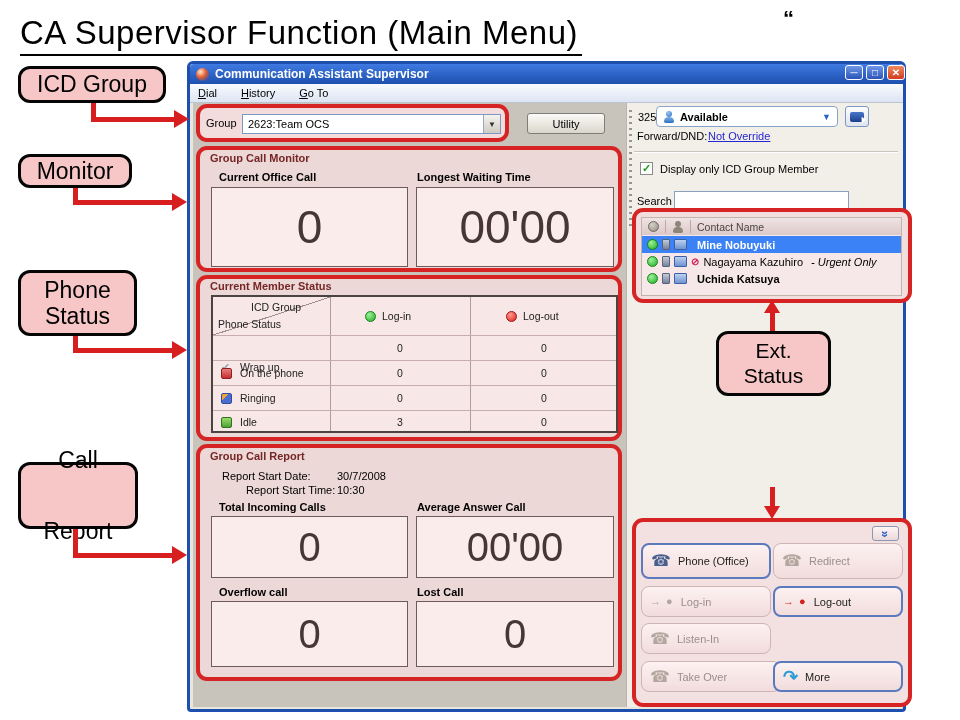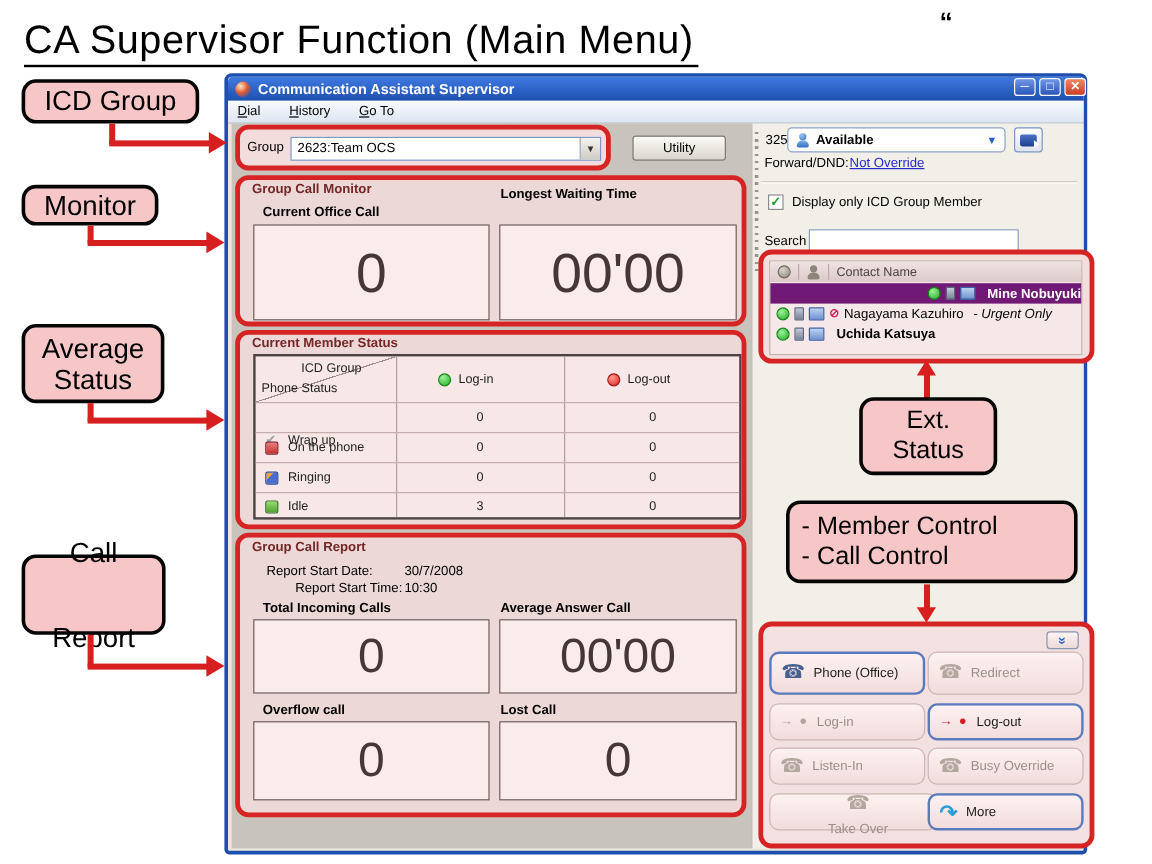--- a/index.html
+++ b/index.html
@@ -97,21 +97,21 @@
   .person.blue::after{background:linear-gradient(#7fb0e8,#2d6fc4);}
   .person.gray::before{background:#8d8578;}
   .person.gray::after{background:#8d8578;}
   .dev-phone{display:inline-block;width:8px;height:11px;border-radius:1px;
              background:linear-gradient(#c3cbd8,#76829a);border:1px solid #59647c;}
   .dev-pc{display:inline-block;width:13px;height:11px;border-radius:1px;border:1px solid #3c5fa8;
           background:linear-gradient(#bcd2ee,#6f93d0);}
   .dnd-mark{color:#d01f5a;font-size:10px;font-weight:bold;line-height:10px;}
   .c-row{position:absolute;display:flex;align-items:center;gap:4px;font-size:11px;}
   .c-row .name{font-weight:bold;margin-left:6px;}
-  .c-row.selected{background:#701a75;color:#fff;justify-content:flex-end;}
+  .c-row.selected{background:#3b82f6;color:#fff;}
   .note{font-style:italic;margin-left:4px;}
 
   
   .ctl-btn{position:absolute;background:linear-gradient(#fdf1f1,#f2dcdc);border-radius:8px;
            display:flex;align-items:center;padding-left:8px;gap:7px;font-size:11px;}
   .ctl-btn.active{border:2px solid #5b7abd;color:#1d1d1d;}
   .ctl-btn.disabled{border:1px solid #cdb5b5;color:#9b9089;}
   .bicon{display:inline-block;line-height:1;}
   .i-phone-office::before{content:"☎";color:#47608f;font-size:16px;}
   .i-redirect::before{content:"☎";color:#b3a69e;font-size:16px;}
@@ -170,21 +170,21 @@
   <div class="abs small" style="left:206px;top:117px;">Group</div>
   <div class="abs combo" style="left:242px;top:114px;width:259px;height:20px;">
     <span class="val">2623:Team OCS</span>
     <span class="combo-btn">▼</span>
   </div>
   <div class="abs push-btn" style="left:527px;top:113px;width:78px;height:21px;">Utility</div>
 
   <div class="abs ann" style="left:196px;top:146px;width:426px;height:126px;background:#ecd8d6;"></div>
   <div class="abs sec-title" style="left:210px;top:152px;">Group Call Monitor</div>
   <div class="abs small bold" style="left:219px;top:171px;">Current Office Call</div>
-  <div class="abs small bold" style="left:417px;top:156px;">Longest Waiting Time</div>
+  <div class="abs small bold" style="left:417px;top:171px;">Longest Waiting Time</div>
   <div class="abs vbox" style="left:211px;top:187px;width:197px;height:80px;font-size:46px;">0</div>
   <div class="abs vbox" style="left:416px;top:187px;width:198px;height:80px;font-size:46px;">00'00</div>
 
   <div class="abs ann" style="left:196px;top:275px;width:426px;height:166px;background:#ecd8d6;"></div>
   <div class="abs sec-title" style="left:210px;top:280px;">Current Member Status</div>
 
   <div class="abs ms-table">
     <div class="ms-head-diag"></div>
     <div class="ms-line-v" style="left:117px;"></div>
     <div class="ms-line-v" style="left:257px;"></div>
@@ -319,25 +319,21 @@
     <span>Log-in</span>
     </div>
   <div class="ctl-btn active" style="left:773px;top:586px;width:130px;height:31px;">
     <span class="bicon i-log-out"></span>
     <span>Log-out</span>
     </div>
   <div class="ctl-btn disabled" style="left:641px;top:623px;width:130px;height:31px;">
     <span class="bicon i-listen-in"></span>
     <span>Listen-In</span>
     </div>
-  <div class="ctl-btn disabled" style="left:773px;top:623px;width:130px;height:31px;">
-    <span class="bicon i-busy-override"></span>
-    <span>Busy Override</span>
-    </div>
-  <div class="ctl-btn disabled" style="left:641px;top:661px;width:140px;height:31px;flex-direction:column;">
+  <div class="ctl-btn disabled" style="left:641px;top:661px;width:140px;height:31px;">
     <span class="bicon i-take-over"></span>
     <span>Take Over</span>
     </div>
   <div class="ctl-btn active" style="left:773px;top:661px;width:130px;height:31px;">
     <span class="bicon i-more"></span>
     <span>More</span>
     </div>
 
   <div class="abs callout" style="left:18px;top:66px;width:148px;height:37px;">
     <span>ICD Group</span>
@@ -347,21 +343,21 @@
   <div class="abs head-right" style="left:174px;top:110px;"></div>
 
   <div class="abs callout" style="left:18px;top:154px;width:114px;height:34px;">
     <span>Monitor</span>
     </div>
   <div class="abs shaft" style="left:73px;top:188px;width:5px;height:15px;"></div>
   <div class="abs shaft" style="left:73px;top:200px;width:101px;height:5px;"></div>
   <div class="abs head-right" style="left:172px;top:193px;"></div>
 
   <div class="abs callout" style="left:18px;top:270px;width:119px;height:66px;">
-    <span>Average</span>
+    <span>Phone</span>
     <span>Status</span>
     </div>
   <div class="abs shaft" style="left:73px;top:336px;width:5px;height:15px;"></div>
   <div class="abs shaft" style="left:73px;top:348px;width:101px;height:5px;"></div>
   <div class="abs head-right" style="left:172px;top:341px;"></div>
 
   <div class="abs callout" style="left:18px;top:462px;width:120px;height:67px;gap:44px;">
     <span>Call</span>
     <span>Report</span>
     </div>
@@ -369,20 +365,16 @@
   <div class="abs shaft" style="left:73px;top:553px;width:101px;height:5px;"></div>
   <div class="abs head-right" style="left:172px;top:546px;"></div>
 
   <div class="abs head-up" style="left:764px;top:300px;"></div>
   <div class="abs shaft" style="left:770px;top:311px;width:5px;height:21px;"></div>
   <div class="abs callout" style="left:716px;top:331px;width:115px;height:65px;font-size:21px;">
     <span>Ext.</span>
     <span>Status</span>
     </div>
 
-  <div class="abs callout left-align" style="left:655px;top:417px;width:243px;height:69px;">
-    <span>- Member Control</span>
-    <span>- Call Control</span>
-    </div>
   <div class="abs shaft" style="left:770px;top:487px;width:5px;height:21px;"></div>
   <div class="abs head-down" style="left:764px;top:506px;"></div>
 
 </div>
 
 </body></html>

